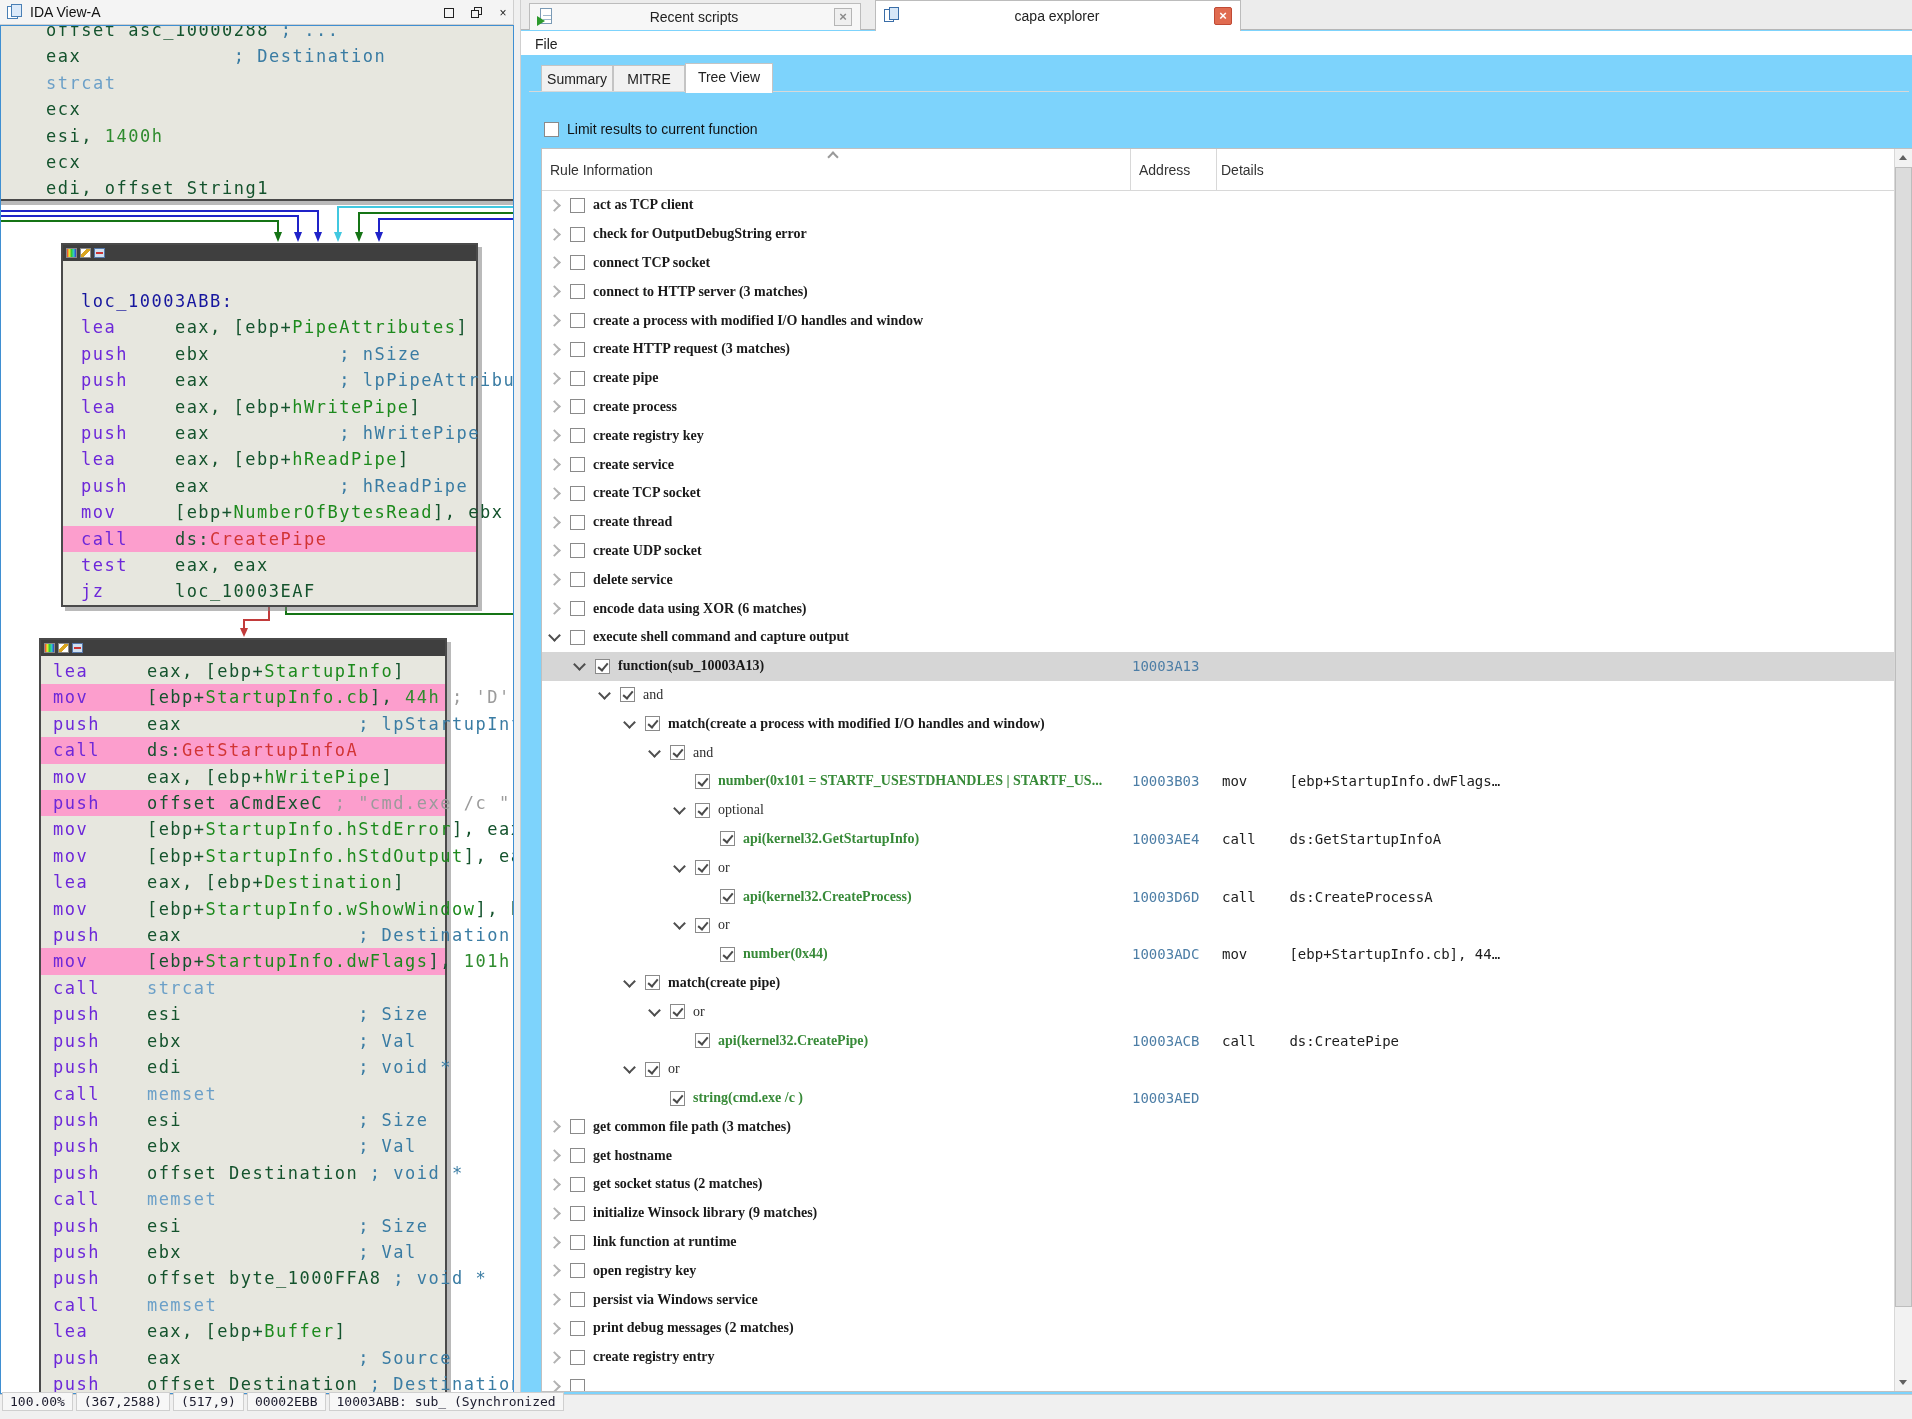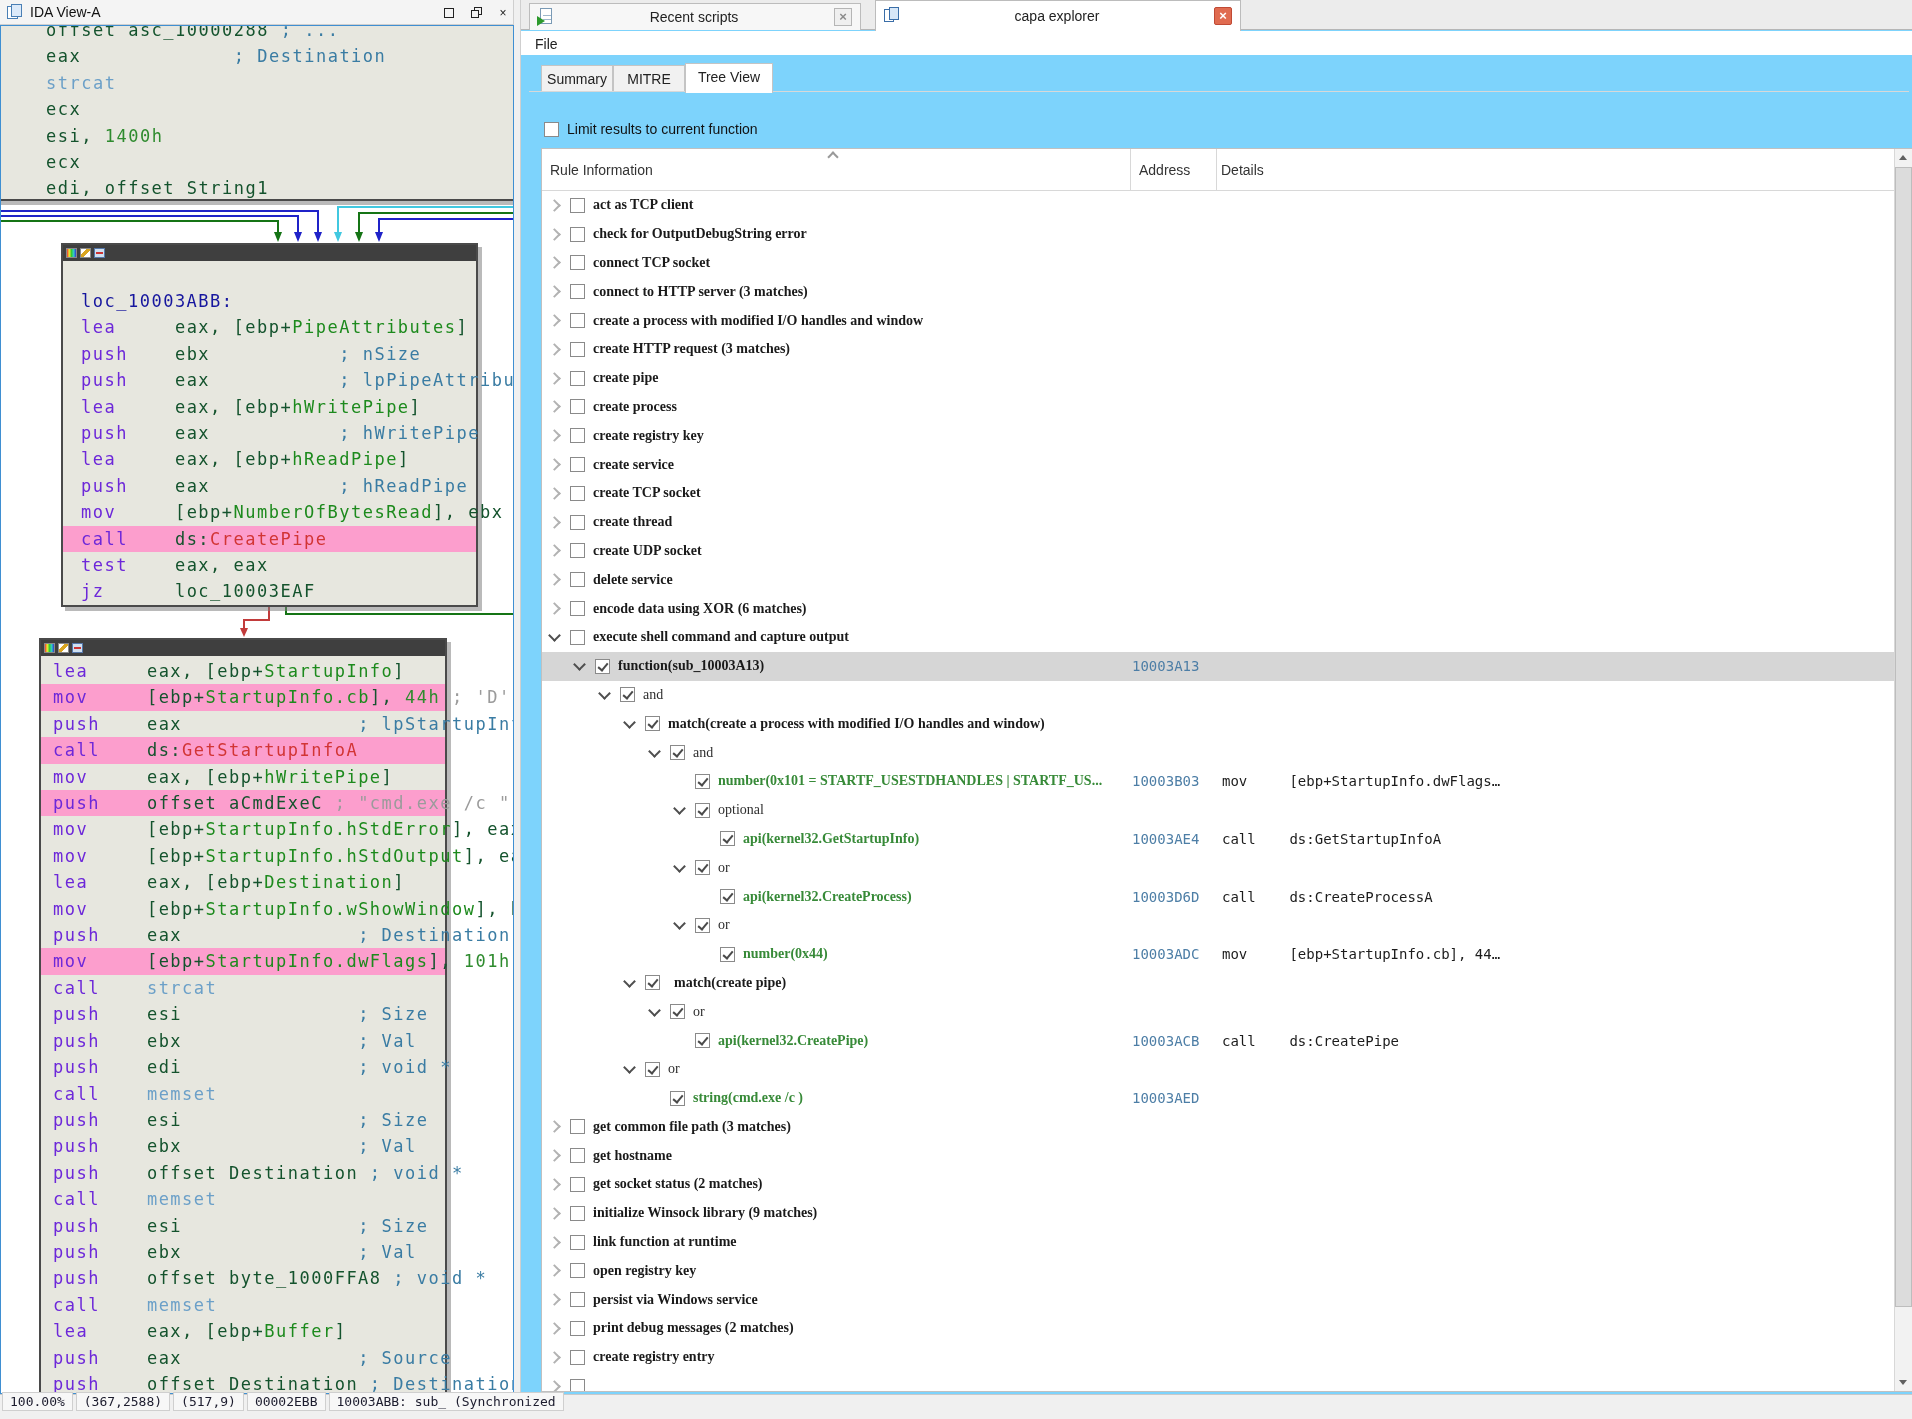--- a/index.html
+++ b/index.html
@@ -348,21 +348,21 @@
         </div>
         <div class="trow">
           <span class="cb on" style="left: 178px;"></span>
           <span class="tlabel k-f" style="left: 201px;">number(0x44)</span>
           <span class="taddr">10003ADC</span>
           <span class="tdet">mov     [ebp+StartupInfo.cb], 44…</span>
         </div>
         <div class="trow">
           <span class="chev exp" style="left: 83px;"></span>
           <span class="cb on" style="left: 103px;"></span>
-          <span class="tlabel k-r" style="left: 132px; text-align: center;">match(create pipe)</span>
+          <span class="tlabel k-r" style="left: 126px; text-align: center;">match(create pipe)</span>
         </div>
         <div class="trow">
           <span class="chev exp" style="left: 108px;"></span>
           <span class="cb on" style="left: 128px;"></span>
           <span class="tlabel k-s" style="left: 151px;">or</span>
         </div>
         <div class="trow">
           <span class="cb on" style="left: 153px;"></span>
           <span class="tlabel k-f" style="left: 176px;">api(kernel32.CreatePipe)</span>
           <span class="taddr">10003ACB</span>

